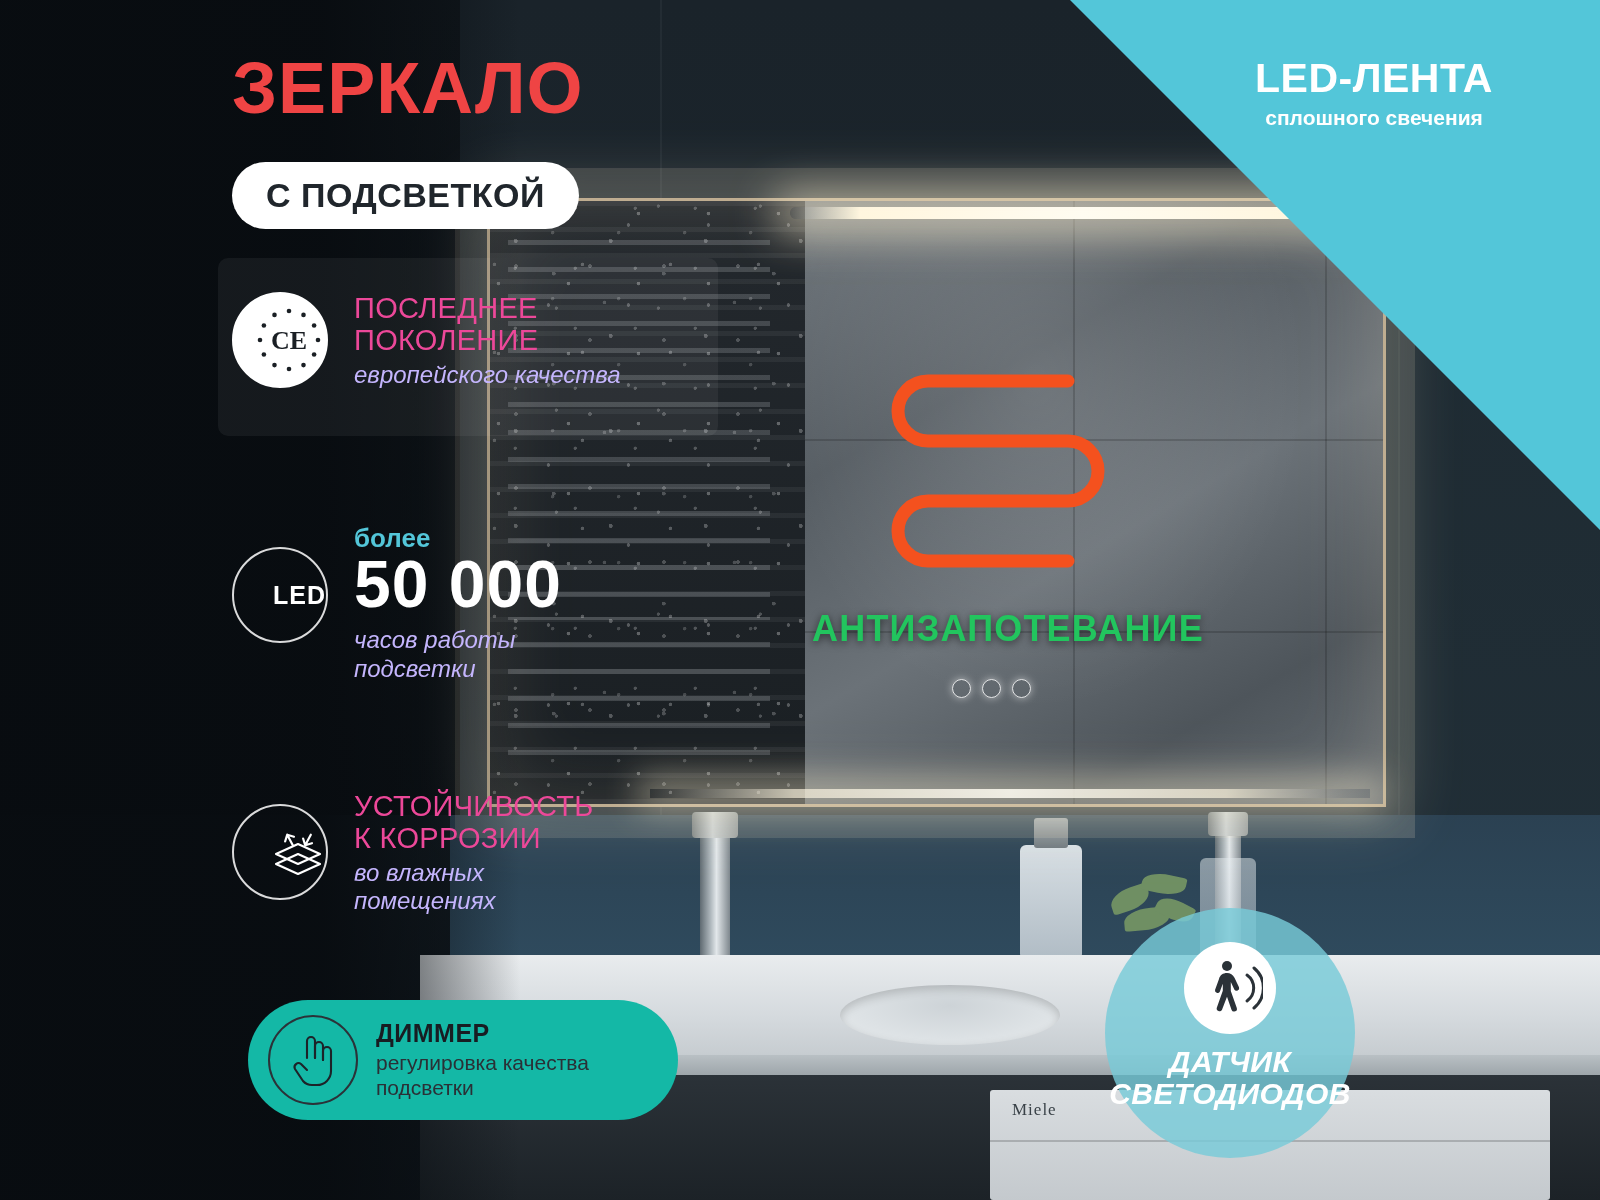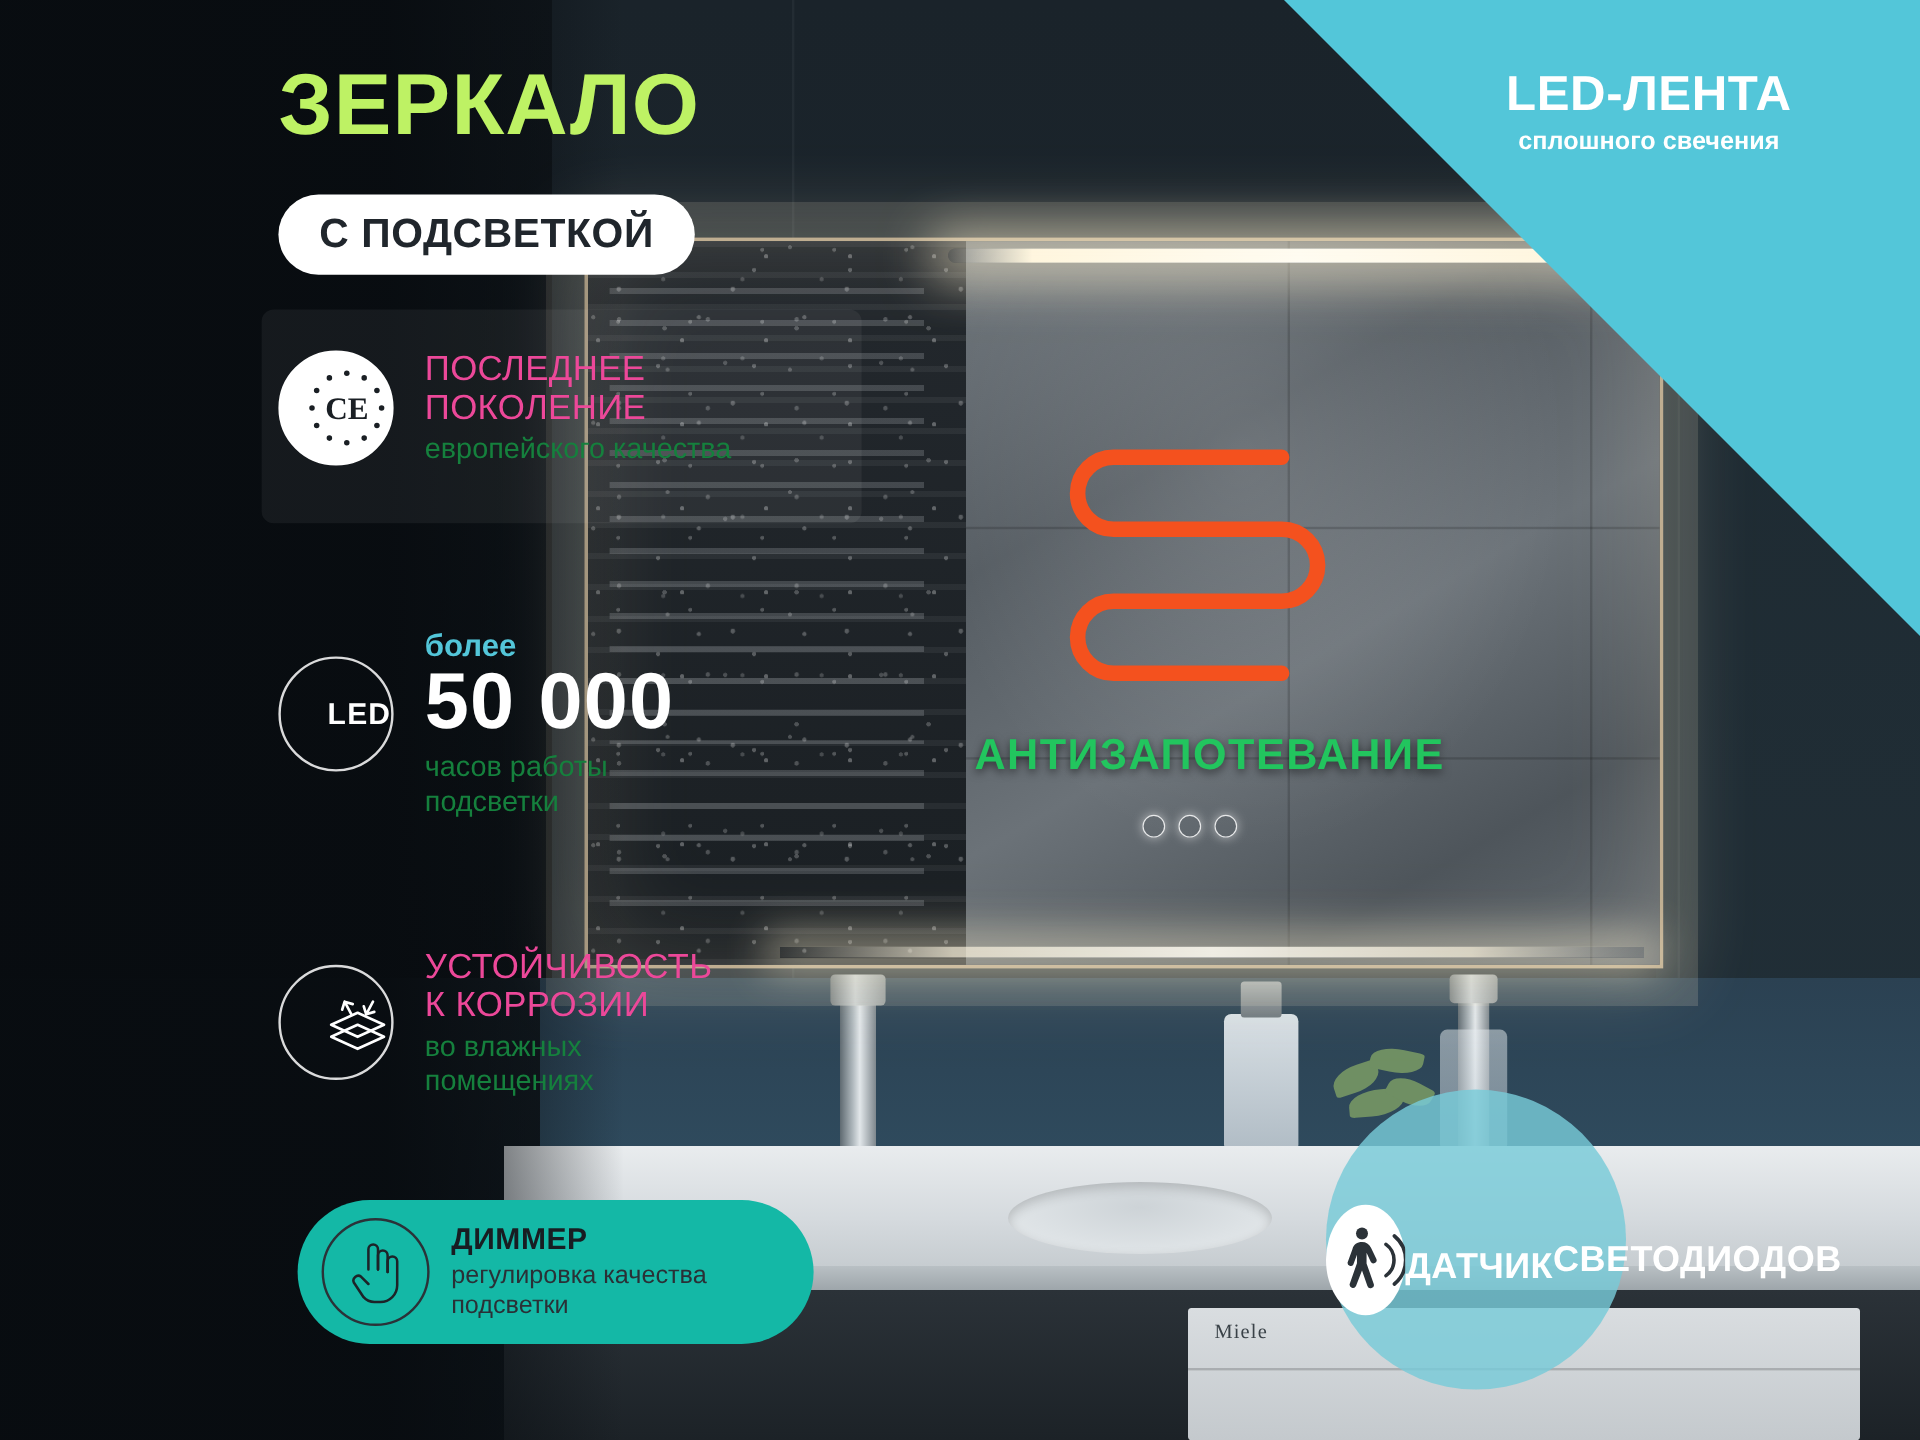--- a/index.html
+++ b/index.html
@@ -253,21 +253,21 @@
   .left-shade {
     position: absolute;
     left: 0; top: 0; width: 520px; height: 1200px;
     background: linear-gradient(90deg, rgba(8,12,16,0.96) 0%, rgba(8,12,16,0.92) 62%, rgba(8,12,16,0.0) 100%);
   }
 
   
   .headline {
     position: absolute;
     left: 232px; top: 52px;
-    color: #bef264;
+    color: #ef4444;
     font-size: 72px;
     font-weight: bold;
     letter-spacing: 1px;
     line-height: 1;
   }
   .pill-white {
     position: absolute;
     left: 232px; top: 162px;
     background: #ffffff;
     border-radius: 34px;
@@ -299,24 +299,25 @@
     border-color: #ffffff;
   }
   .feat-title {
     color: #ec4899;
     font-size: 29px;
     font-weight: normal;
     line-height: 1.12;
     letter-spacing: 0.3px;
   }
   .feat-sub {
-    color: #15803d;
+    color: #c4b5fd;
     font-size: 24px;
     line-height: 1.18;
     margin-top: 4px;
+    font-style: italic;
   }
   .feat-box {
     position: absolute;
     left: 218px; top: 258px;
     width: 500px; height: 178px;
     background: rgba(255,255,255,0.055);
     border-radius: 10px;
   }
 
   .big-more {
@@ -384,24 +385,25 @@
   }
 
   
   .sensor {
     position: absolute;
     left: 1105px; top: 908px;
     width: 250px; height: 250px;
     border-radius: 50%;
     background: rgba(120, 202, 216, 0.82);
     display: flex;
-    flex-direction: row;
+    flex-direction: column;
     align-items: center;
     padding-top: 34px;
     box-sizing: border-box;
+    font-style: italic;
   }
   .sensor-icon-wrap {
     width: 92px; height: 92px;
     border-radius: 50%;
     background: #ffffff;
     display: flex; align-items: center; justify-content: center;
   }
   .sensor-label {
     margin-top: 12px;
     color: #ffffff;

